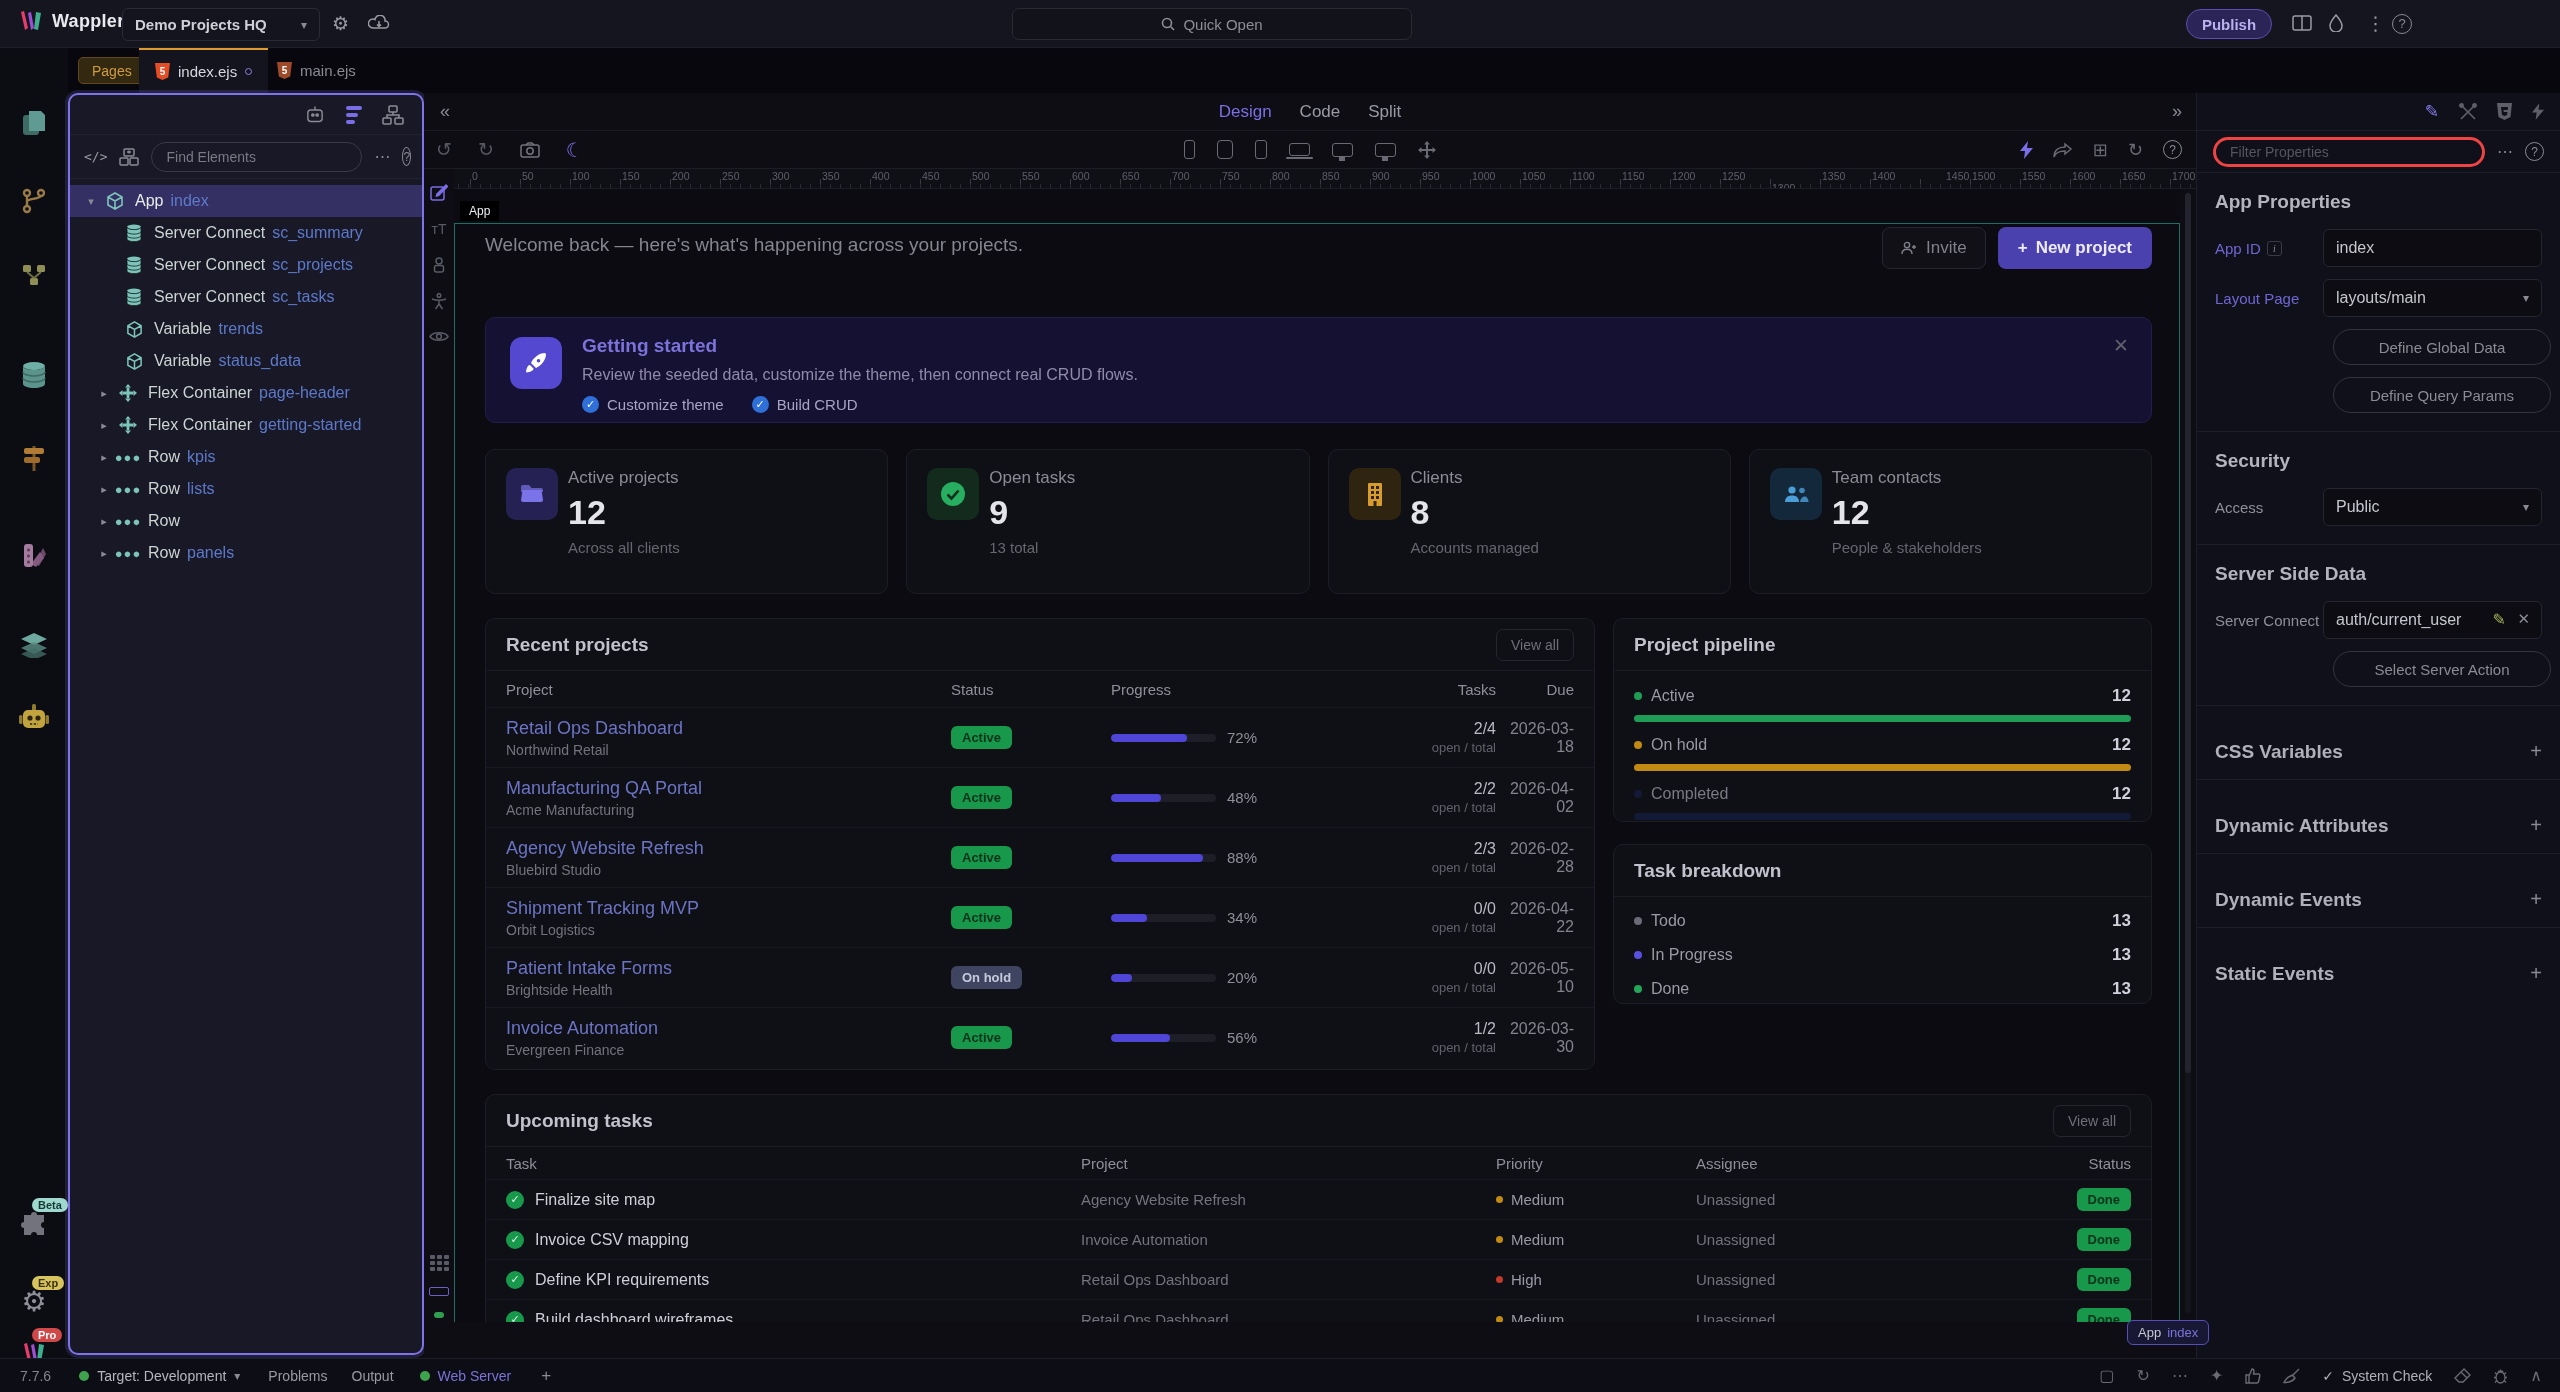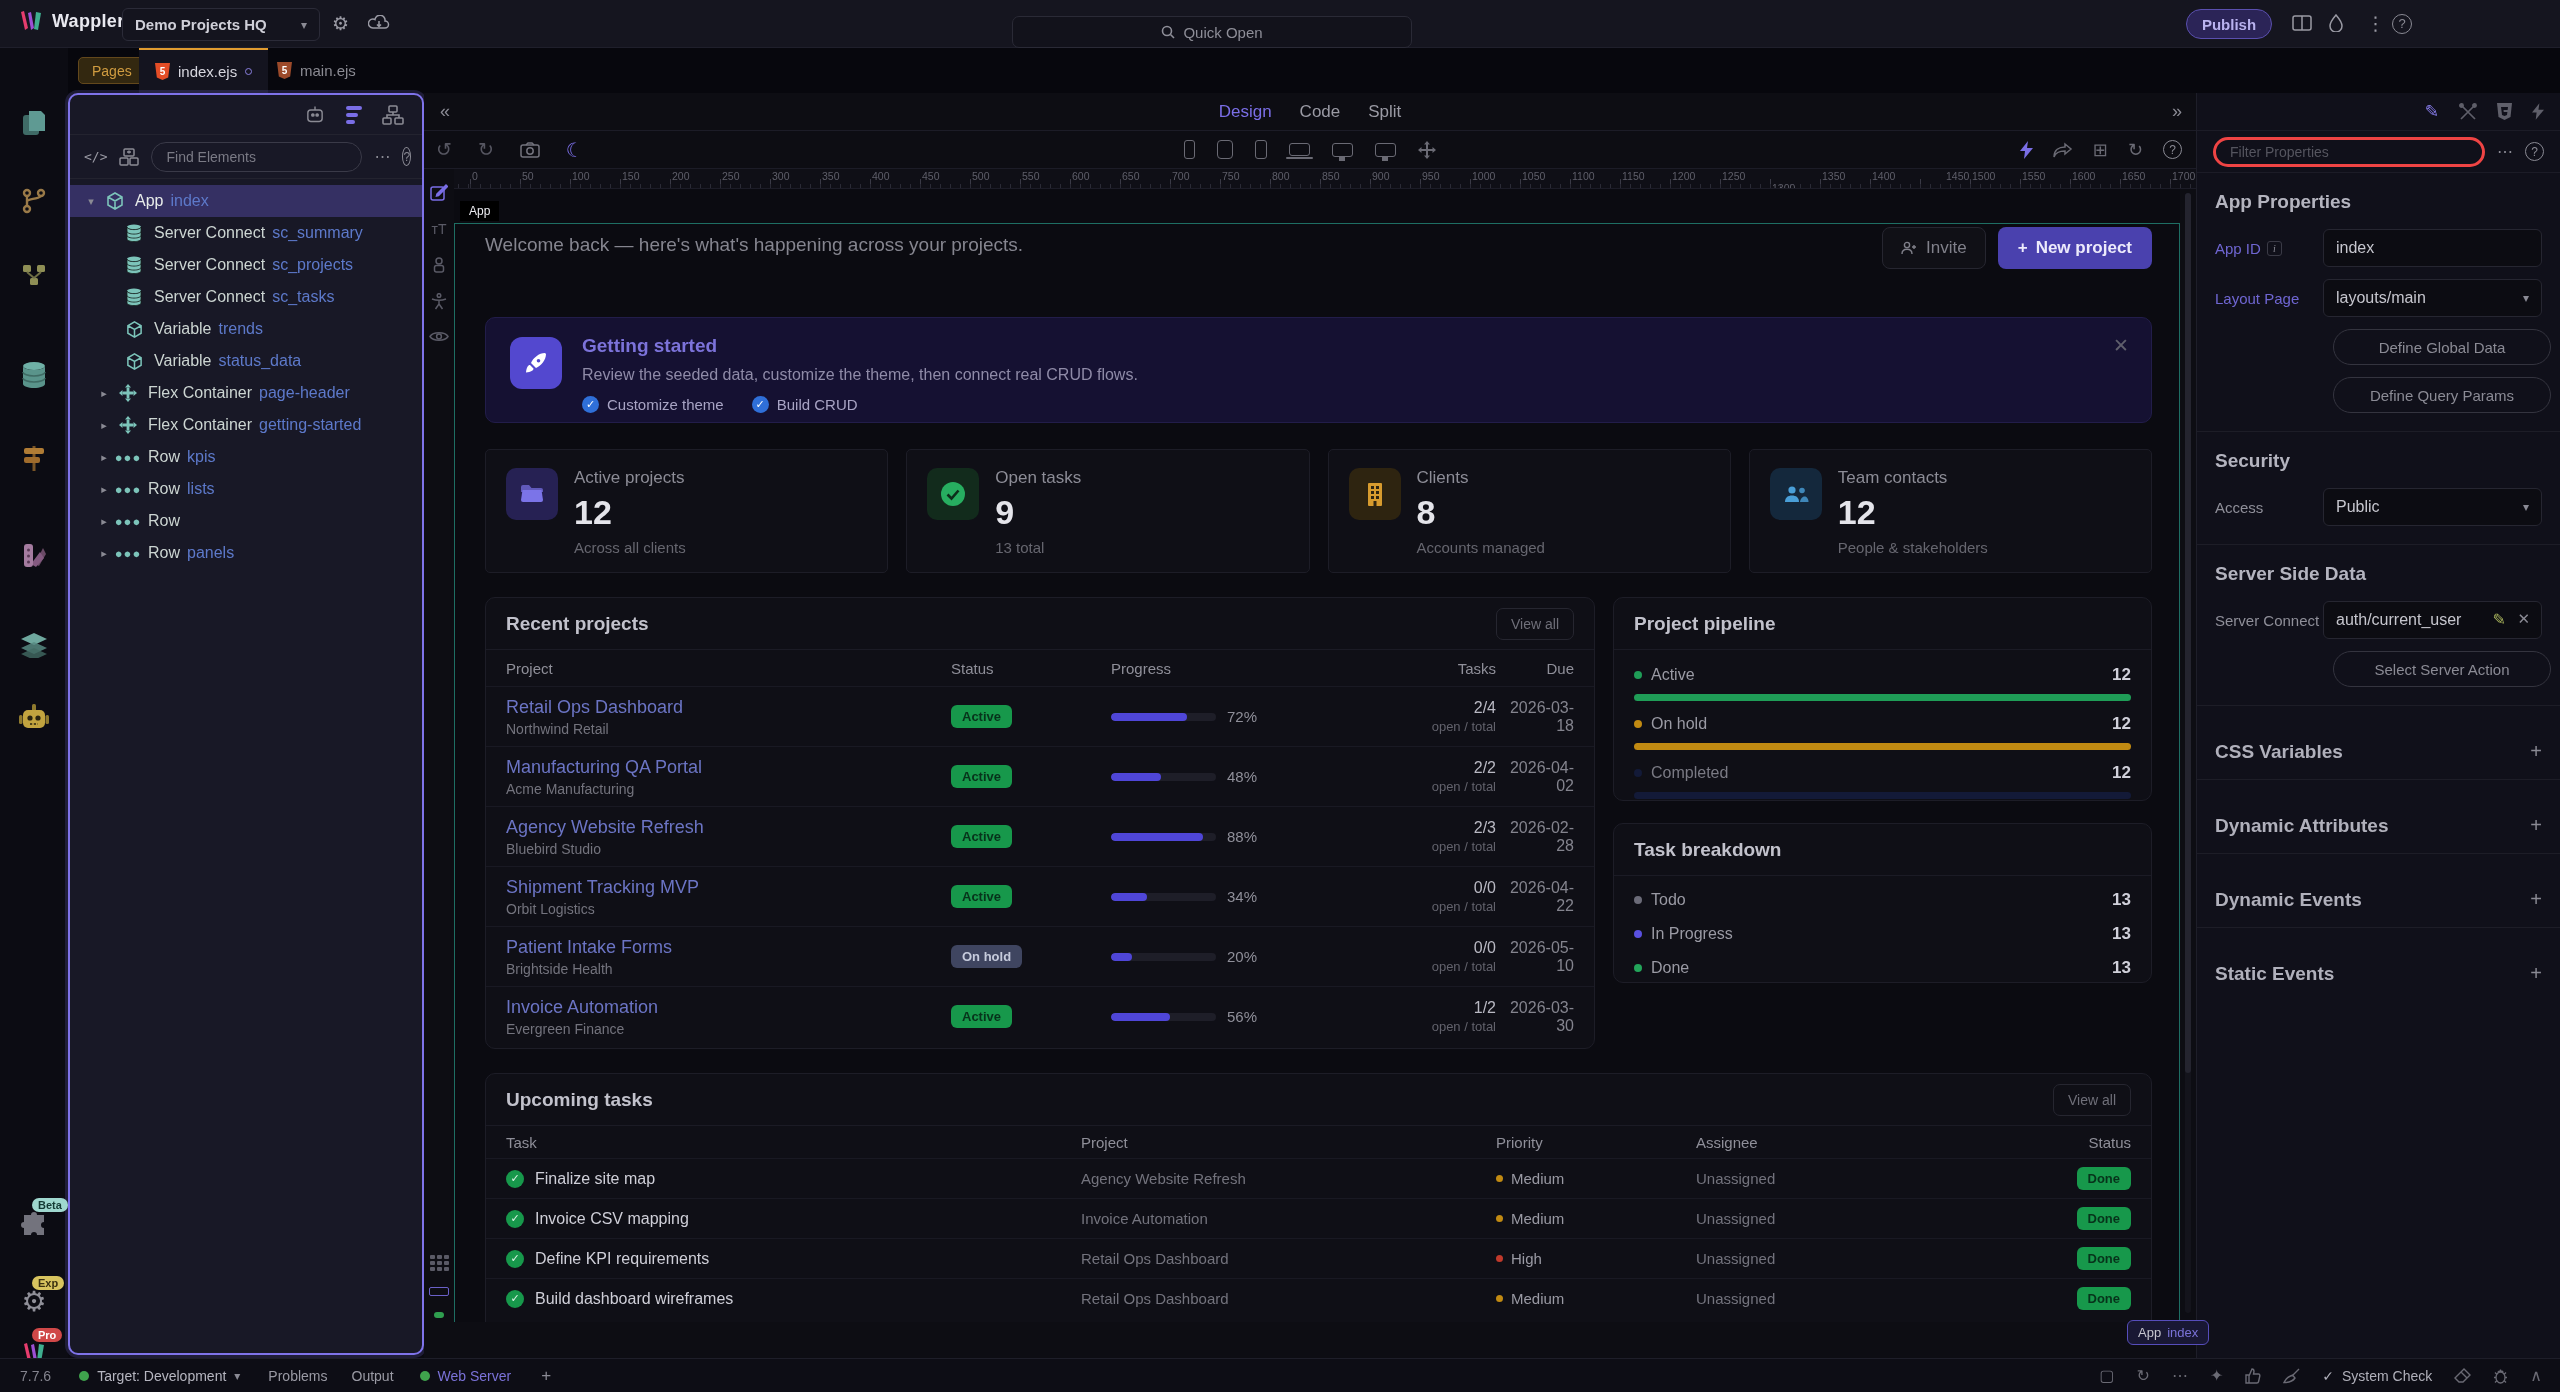--- a/index.html
+++ b/index.html
@@ -8,21 +8,21 @@
   svg{display:block}
 
   
   .topbar{position:absolute;left:0;top:0;width:2560px;height:48px;background:#15151f;border-bottom:1px solid #1f1f2b}
   .logo{position:absolute;left:18px;top:10px;display:flex;align-items:center;gap:8px}
   .logo-text{font-size:18px;font-weight:bold;color:#e9e9f0;letter-spacing:.3px}
   .proj-select{position:absolute;left:122px;top:8px;width:198px;height:33px;border:1px solid #2b2b38;border-radius:6px;display:flex;align-items:center;justify-content:space-between;padding:0 12px;background:#14141e}
   .proj-select .pname{font-size:15px;font-weight:bold;color:#cfcfd8}
   .chev{color:#8a8a94;font-size:12px}
   .tb-ic{position:absolute;top:13px;color:#9a9aa4;font-size:19px;line-height:22px}
-  .quick-open{position:absolute;left:1012px;top:16px;width:400px;height:32px;border:1px solid #2a2a36;border-radius:7px;display:flex;align-items:center;justify-content:center;gap:8px;color:#8e8e98;font-size:15px;background:#12121b}
+  .quick-open{position:absolute;left:1012px;top:8px;width:400px;height:32px;border:1px solid #2a2a36;border-radius:7px;display:flex;align-items:center;justify-content:center;gap:8px;color:#8e8e98;font-size:15px;background:#12121b}
   .publish{position:absolute;left:2186px;top:9px;width:86px;height:30px;border-radius:15px;background:#2b2457;border:1px solid #5a4fae;color:#b9b2ef;font-size:15px;font-weight:bold;display:flex;align-items:center;justify-content:center}
   .circle-q{width:20px;height:20px;border:1.5px solid #8a8a94;border-radius:50%;display:flex;align-items:center;justify-content:center;font-size:13px;color:#8a8a94}
 
   
   .tabbar{position:absolute;left:68px;top:48px;width:2492px;height:45px;background:#07070d}
   .pages-chip{position:absolute;left:10px;top:9px;height:27px;padding:0 13px;background:#332810;border:1px solid #63481c;border-radius:5px;color:#d09c40;font-size:14px;display:flex;align-items:center}
   .tab{position:absolute;top:0;height:45px;display:flex;align-items:center;gap:8px;padding:0 16px}
   .tab.active{left:71px;background:#14141f;border-top:2px solid #df9b30}
   .tab.idle{left:193px}
   .tab .tlabel{font-size:15px;color:#d6d6de}
@@ -108,21 +108,21 @@
   .gs{margin-top:24px;height:106px;background:#151132;border:1px solid #221d4a;border-radius:10px;padding:17px 24px;display:flex;position:relative}
   .gs-ic{width:52px;height:52px;border-radius:12px;background:#5348cf;display:flex;align-items:center;justify-content:center;margin-top:2px}
   .gs-col{margin-left:20px}
   .gs-title{font-size:19px;font-weight:bold;color:#7c73da}
   .gs-desc{font-size:16px;color:#8f8ba8;margin-top:9px}
   .gs-checks{display:flex;gap:28px;margin-top:12px}
   .gs-check{display:flex;align-items:center;gap:8px;font-size:15px;color:#a8a4c4}
   .bluecheck{width:17px;height:17px;border-radius:50%;background:#2f6fd8;color:#fff;font-size:11px;display:flex;align-items:center;justify-content:center}
   .gs-close{position:absolute;right:22px;top:16px;color:#5f5f6c;font-size:19px}
   .kpis{margin-top:26px;display:flex;gap:18px}
-  .kpi{flex:1;height:124px;background:#0f0f16;border:1px solid #1d1d27;border-radius:5px;padding:18px 20px;display:flex;gap:16px}
+  .kpi{flex:1;height:145px;background:#0f0f16;border:1px solid #1d1d27;border-radius:10px;padding:18px 20px;display:flex;gap:10px}
   .kpi-ic{width:52px;height:52px;border-radius:10px;display:flex;align-items:center;justify-content:center;font-size:22px}
   .ki-1{background:#262153;color:#8c85ef}
   .ki-2{background:#122b1c}
   .ki-3{background:#2e2410;color:#d79b2e}
   .ki-4{background:#14283c;color:#4a9fd8}
   .kpi-label{font-size:17px;color:#8c8c96}
   .kpi-val{font-size:34px;font-weight:bold;color:#e4e4ea;margin-top:5px}
   .kpi-sub{font-size:15px;color:#66666f;margin-top:7px}
   .lists{margin-top:24px;display:flex;gap:18px;align-items:flex-start}
   .panel{background:#0f0f16;border:1px solid #1d1d27;border-radius:10px}

